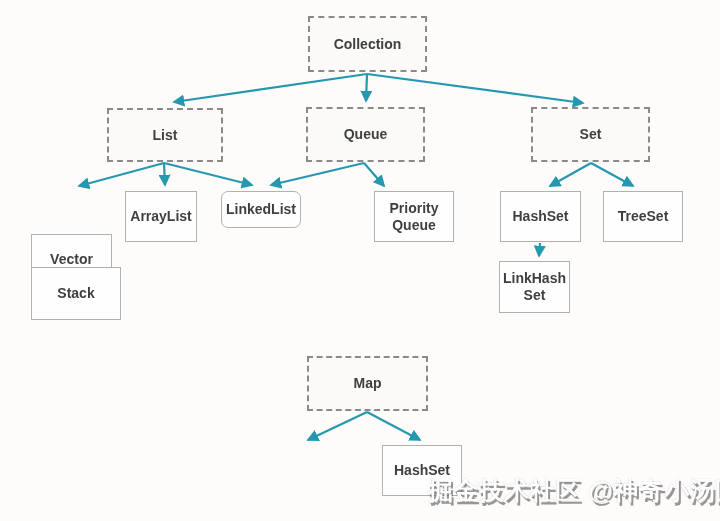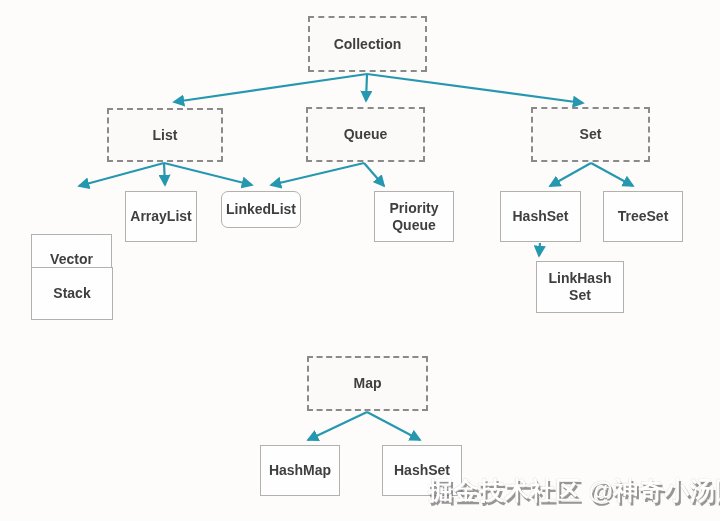--- a/index.html
+++ b/index.html
@@ -59,23 +59,22 @@
   <div class="node dashed" style="left:531px;top:107px;width:119px;height:55px;">Set</div>
 
   <div class="node solid" style="left:31px;top:191px;width:81px;height:51px;margin-top:43px;">Vector</div>
   <div class="node solid" style="left:125px;top:191px;width:72px;height:51px;">ArrayList</div>
   <div class="node solid" style="left:221px;top:191px;width:80px;height:37px;border-radius:7px;">LinkedList</div>
   <div class="node solid" style="left:348px;top:191px;width:80px;height:51px;margin-left:26px;">Priority
 Queue</div>
   <div class="node solid" style="left:603px;top:191px;width:80px;height:51px;">TreeSet</div>
   <div class="node solid" style="left:500px;top:191px;width:81px;height:51px;">HashSet</div>
 
-  <div class="node solid" style="left:31px;top:267px;width:82px;height:53px;">Stack</div>
-  <div class="node solid" style="left:499px;top:261px;width:88px;height:52px;margin-left:37px;">LinkHash
+  <div class="node solid" style="left:31px;top:267px;width:90px;height:53px;">Stack</div>
+  <div class="node solid" style="left:499px;top:261px;width:71px;height:52px;">LinkHash
 Set</div>
 
   <div class="node dashed" style="left:307px;top:356px;width:121px;height:55px;text-align:center;">Map</div>
-  <div class="node solid" style="left:260px;top:445px;width:80px;height:51px;">HashMap</div>
   <div class="node solid" style="left:382px;top:445px;width:80px;height:51px;">HashSet</div>
 
   <div class="watermark">掘金技术社区 @神奇小汤圆</div>
 
 </div>
 
 </body></html>

